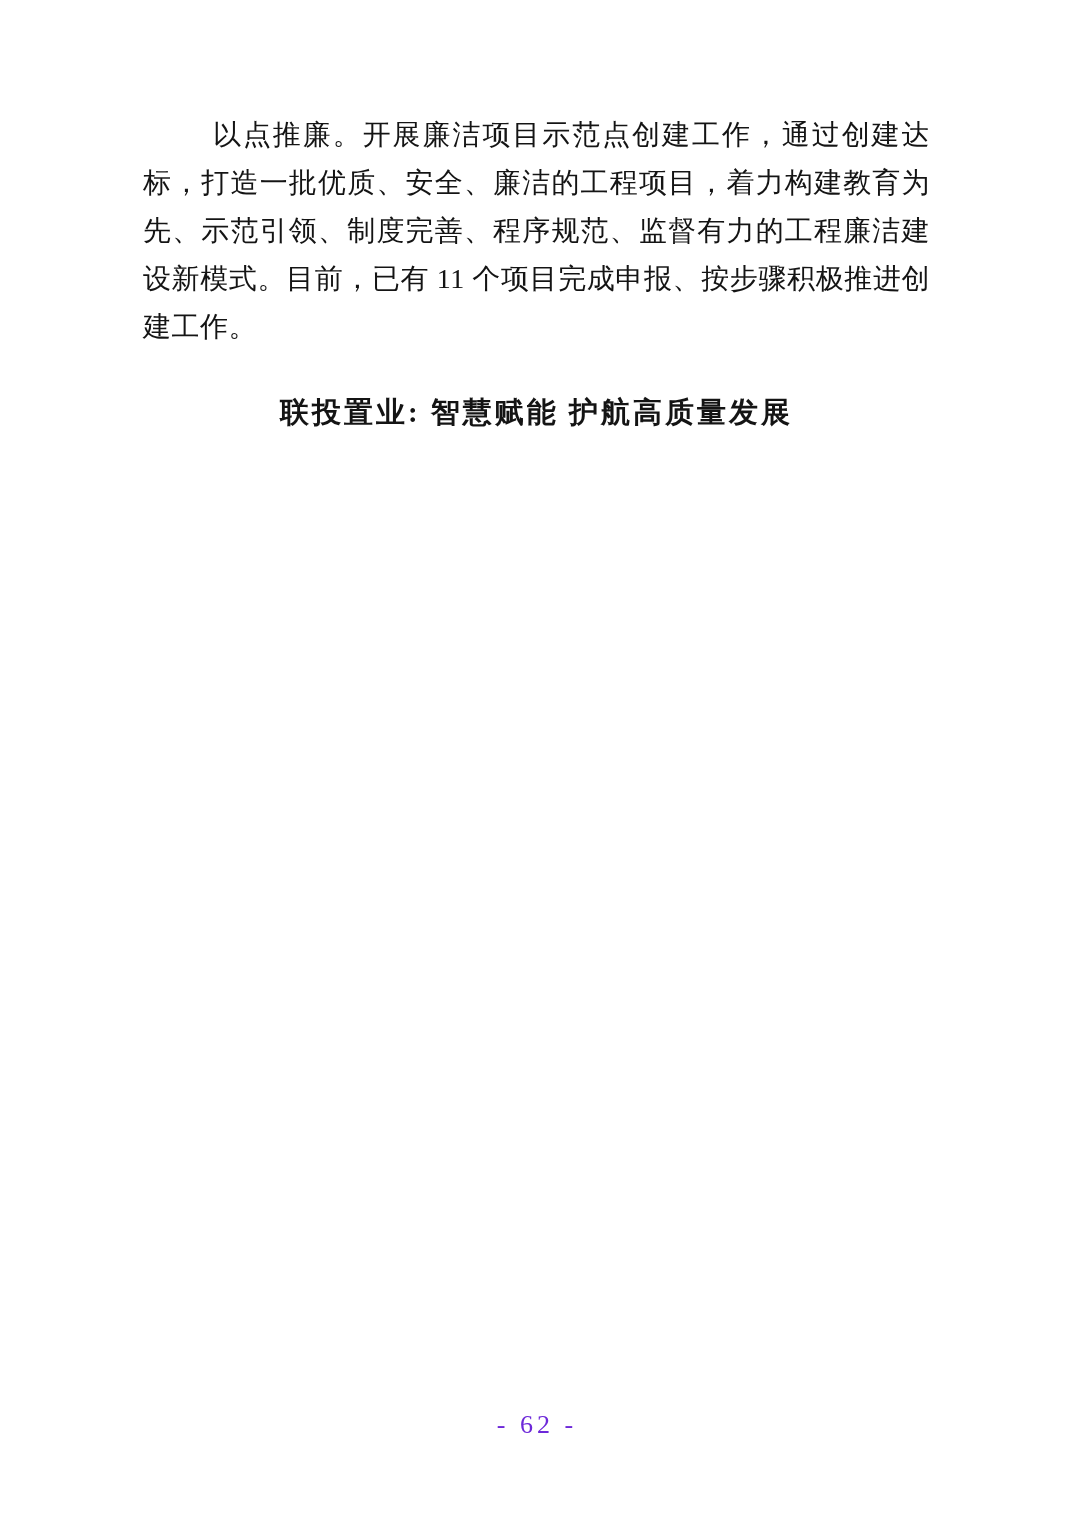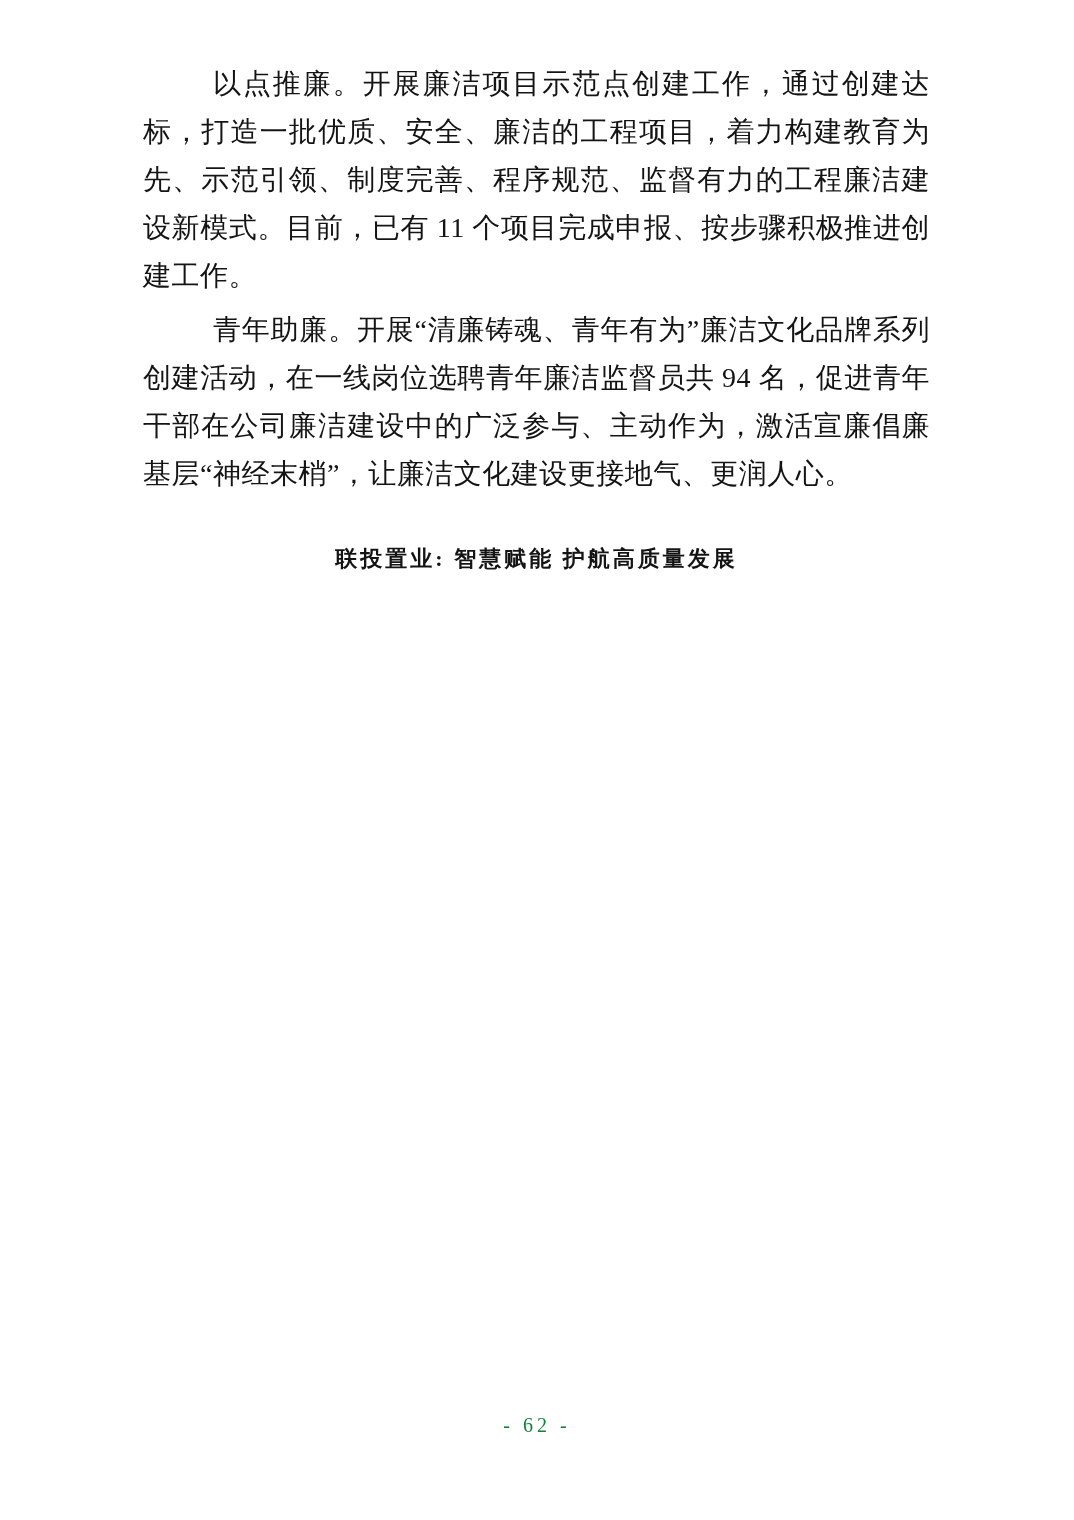--- a/index.html
+++ b/index.html
@@ -7,58 +7,57 @@
     padding: 0;
     background: #ffffff;
   }
   .page {
     position: relative;
     width: 1074px;
     height: 1520px;
     margin: 0 auto;
     background: #ffffff;
     box-sizing: border-box;
-    padding: 60px 144px 0 143px;
+    padding: 111px 144px 0 143px;
     overflow: hidden;
     font-family: "Liberation Serif", "DejaVu Serif", serif;
     color: #141414;
   }
   .body-text p {
     margin: 0 0 6px 0;
     font-size: 28px;
     line-height: 48px;
     text-align: justify;
     text-indent: 70px;
     letter-spacing: 0.5px;
     word-break: break-all;
   }
   .body-text h2 {
     margin: 37px 0 17px 0;
-    font-size: 22px;
+    font-size: 29px;
     line-height: 48px;
     font-weight: 700;
     text-align: center;
     letter-spacing: 3px;
     text-indent: 0;
   }
   .page-footer {
     position: absolute;
     left: 0;
     right: 0;
     bottom: 77px;
     text-align: center;
-    font-size: 20px;
+    font-size: 26px;
     line-height: 36px;
     letter-spacing: 4px;
-    color: #15803d;
+    color: #6d28d9;
   }
 </style>
 </head>
 <body>
 
 <div class="page">
   <div class="body-text">
     <p>以点推廉。开展廉洁项目示范点创建工作，通过创建达标，打造一批优质、安全、廉洁的工程项目，着力构建教育为先、示范引领、制度完善、程序规范、监督有力的工程廉洁建设新模式。目前，已有 11 个项目完成申报、按步骤积极推进创建工作。</p>
-    <p>青年助廉。开展“清廉铸魂、青年有为”廉洁文化品牌系列创建活动，在一线岗位选聘青年廉洁监督员共 94 名，促进青年干部在公司廉洁建设中的广泛参与、主动作为，激活宣廉倡廉基层“神经末梢”，让廉洁文化建设更接地气、更润人心。</p>
     <h2>联投置业: 智慧赋能 护航高质量发展</h2>
   </div>
   <div class="page-footer">- 62 -</div>
 </div>
 
 </body></html>

